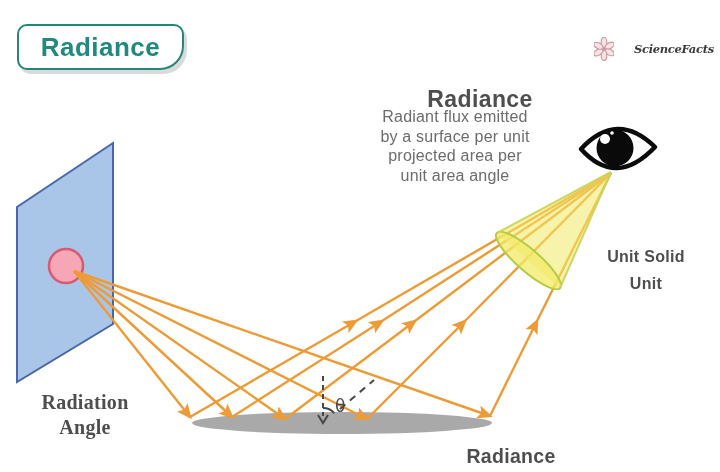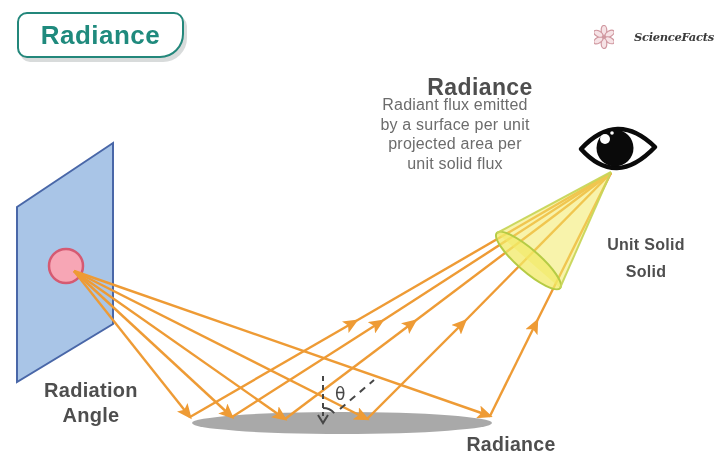--- a/index.html
+++ b/index.html
@@ -1,21 +1,21 @@
 <!DOCTYPE html>
 <html><head>
 <meta charset="utf-8">
 <style>
   html,body{margin:0;padding:0;background:#fff;}
   .stage{
     position:relative;width:720px;height:472px;background:#ffffff;overflow:hidden;
     font-family:"Liberation Sans", sans-serif;
   }
   .stage svg.scene{position:absolute;left:0;top:0;}
-  .abs{position:absolute;}
+  .abs{position:absolute;margin-top:12px;}
   .title-badge{
     left:17px;top:12px;width:163px;height:42px;
     border:2.5px solid #23877B;border-radius:10px 10px 24px 10px;
     box-shadow:3px 4px 0 #d8dbdb;
     display:flex;align-items:center;justify-content:center;
     color:#1F8A7D;font-size:26px;font-weight:bold;letter-spacing:.5px;background:#fff;
   }
   .logo{left:594px;top:25px;display:flex;align-items:center;gap:20px;}
   .logo .brand{
     font-family:"DejaVu Serif", serif;font-style:italic;font-weight:bold;
@@ -29,21 +29,21 @@
     left:350px;top:74px;width:260px;text-align:center;
     font-size:23px;font-weight:600;color:#4E4E4E;letter-spacing:.4px;
   }
   .description{
     left:330px;top:95px;width:250px;text-align:center;
     font-size:16px;line-height:19.5px;color:#6C6C6C;font-weight:500;letter-spacing:.2px;
   }
   .diagram-label{
     text-align:center;color:#4E4E4E;font-weight:600;letter-spacing:.3px;
   }
-  .lbl-radiation{left:16px;top:378px;width:150px;font-size:20px;line-height:24.5px;}
+  .lbl-radiation{left:10px;top:378px;width:150px;font-size:20px;line-height:24.5px;font-family:Liberation Serif, serif;}
   .lbl-unit-solid{left:571px;top:231px;width:150px;font-size:16px;line-height:27px;}
   .lbl-surface{left:451px;top:433px;width:120px;font-size:19.5px;}
   .lbl-theta{left:335px;top:384px;font-size:17px;color:#474747;font-family:"DejaVu Sans",sans-serif;}
 </style>
 </head>
 <body>
 
 <div class="stage">
 
   <svg class="scene" width="720" height="472" viewBox="0 0 720 472">
@@ -126,30 +126,30 @@
     <span class="brand">ScienceFacts</span>
     <span class="suffix">.net</span>
   </div>
 
   <div class="abs heading">Radiance</div>
 
   <div class="abs description">
     <div>Radiant flux emitted</div>
     <div>by a surface per unit</div>
     <div>projected area per</div>
-    <div>unit solid flux</div>
+    <div>unit area angle</div>
   </div>
 
   <div class="abs diagram-label lbl-radiation">
     <div>Radiation</div>
     <div>Angle</div>
   </div>
 
   <div class="abs diagram-label lbl-unit-solid">
     <div>Unit Solid</div>
-    <div>Solid</div>
+    <div>Unit</div>
   </div>
 
   <div class="abs diagram-label lbl-surface">Radiance</div>
 
   <div class="abs lbl-theta">θ</div>
 
 </div>
 
 </body></html>

